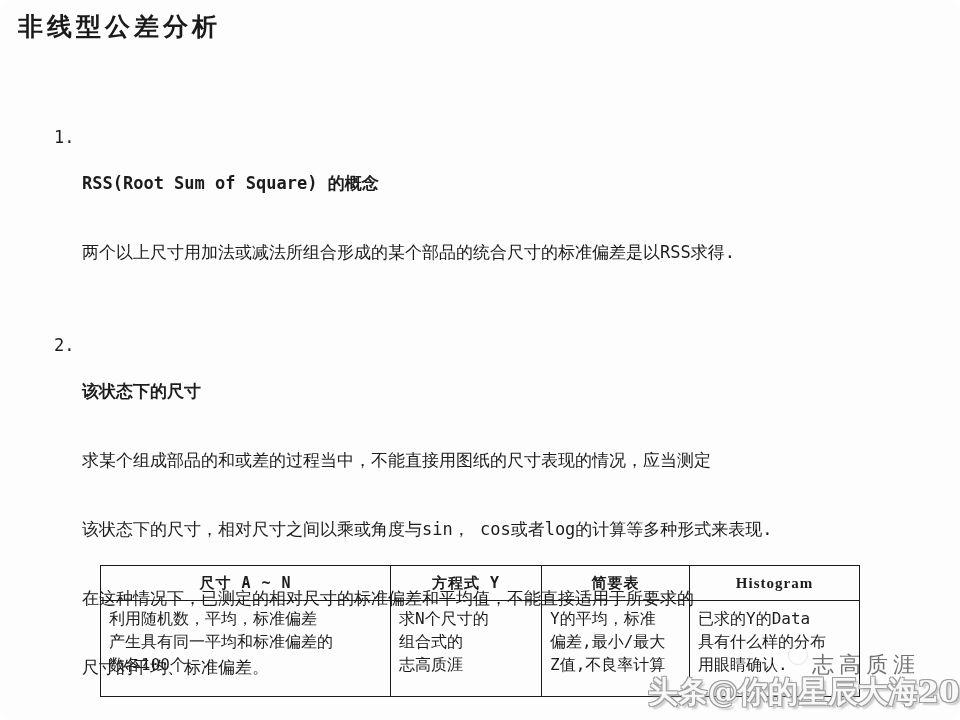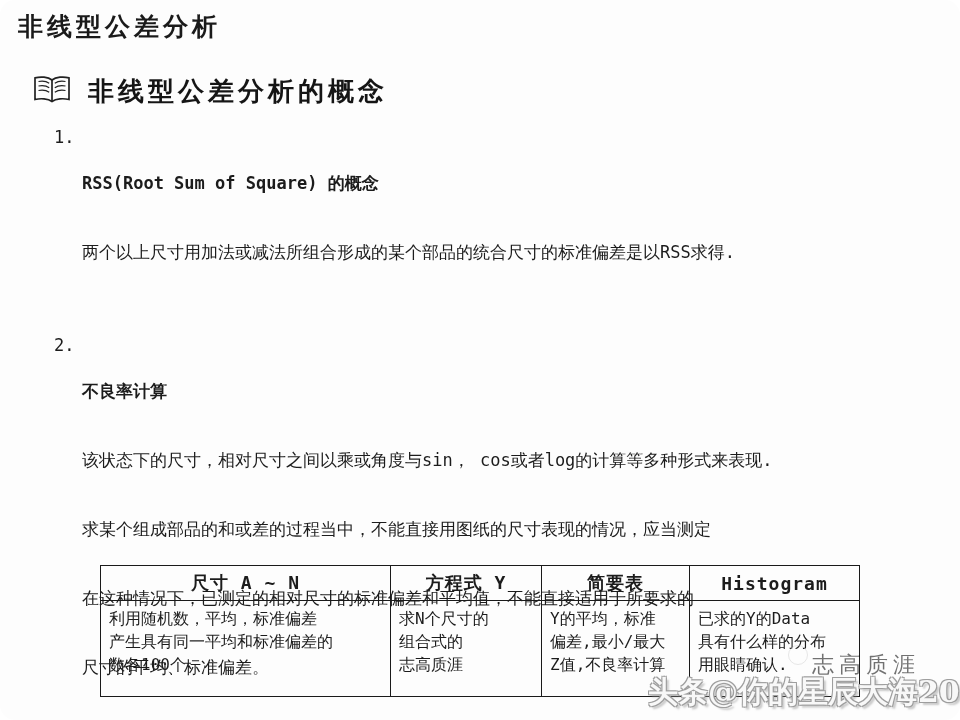--- a/index.html
+++ b/index.html
@@ -48,37 +48,37 @@
   .summary-table {
     position: absolute; left: 100px; top: 565px;
     border-collapse: collapse;
     table-layout: fixed;
     width: 723px;
   }
   .summary-table th, .summary-table td {
     border: 1.6px solid #1a1a1a;
   }
   .summary-table th {
-    font-weight: bold; font-size: 18px;
+    font-weight: bold; font-size: 15px;
     height: 30px; text-align: center;
     padding: 2px 4px;
     letter-spacing: 1px;
   }
   .summary-table td {
     vertical-align: top;
     font-size: 16px; line-height: 23px;
     padding: 6px 8px 10px 8px;
     height: 96px;
     box-sizing: border-box;
   }
   .cell-line { white-space: pre-wrap; }
   .col-a { width: 281px; }
   .col-b { width: 142px; margin-top: 44px; }
   .col-c { width: 139px; }
-  .col-d { width: 161px; }
+  .col-d { width: 161px; font-family: Liberation Serif, serif; }
   
   .wm-faint {
     position: absolute; left: 812px; top: 650px;
     font-size: 22px; letter-spacing: 5px;
     color: #000000; opacity: 0.55;
     white-space: nowrap;
   }
   .wm-logo {
     position: absolute; left: 788px; top: 645px;
     width: 18px; height: 18px; border-radius: 50%;
@@ -95,52 +95,37 @@
       3px 3px 2px rgba(140,140,140,0.45);
   }
 </style>
 </head>
 <body>
 
 <div class="slide">
 
   <div class="page-title">非线型公差分析</div>
 
-  <div class="section-heading">
-    <span>
-      <svg class="book-icon" viewBox="0 0 40 30" fill="none">
-        <path d="M20 5 C16 1.8 8.5 1.5 3 2.8 L3 24.5 C8.5 23.2 16 23.5 20 26.5 C24 23.5 31.5 23.2 37 24.5 L37 2.8 C31.5 1.5 24 1.8 20 5 Z" stroke="#222" stroke-width="1.7"></path>
-        <path d="M20 5 L20 26.5" stroke="#222" stroke-width="1.7"></path>
-        <path d="M6.5 6.5 C10.5 5.8 14.5 6.3 17.2 8.2" stroke="#222" stroke-width="1.2"></path>
-        <path d="M6.5 11 C10.5 10.3 14.5 10.8 17.2 12.7" stroke="#222" stroke-width="1.2"></path>
-        <path d="M6.5 15.5 C10.5 14.8 14.5 15.3 17.2 17.2" stroke="#222" stroke-width="1.2"></path>
-        <path d="M33.5 6.5 C29.5 5.8 25.5 6.3 22.8 8.2" stroke="#222" stroke-width="1.2"></path>
-        <path d="M33.5 11 C29.5 10.3 25.5 10.8 22.8 12.7" stroke="#222" stroke-width="1.2"></path>
-        <path d="M33.5 15.5 C29.5 14.8 25.5 15.3 22.8 17.2" stroke="#222" stroke-width="1.2"></path>
-      </svg>
-    </span>
-    <span class="section-heading-text">非线型公差分析的概念</span>
-  </div>
 
   <div class="concept-list">
 
     <div class="list-item">
       <div class="item-num">1.</div>
       <div class="item-body">
         <div class="item-title">RSS(Root Sum of Square) 的概念</div>
         <div class="item-line">两个以上尺寸用加法或减法所组合形成的某个部品的统合尺寸的标准偏差是以RSS求得.</div>
       </div>
     </div>
 
     <div class="list-item">
       <div class="item-num">2.</div>
       <div class="item-body">
-        <div class="item-title">不良率计算</div>
+        <div class="item-title">该状态下的尺寸</div>
+        <div class="item-line">求某个组成部品的和或差的过程当中，不能直接用图纸的尺寸表现的情况，应当测定</div>
         <div class="item-line">该状态下的尺寸，相对尺寸之间以乘或角度与sin， cos或者log的计算等多种形式来表现.</div>
-        <div class="item-line">求某个组成部品的和或差的过程当中，不能直接用图纸的尺寸表现的情况，应当测定</div>
         <div class="item-line">在这种情况下，已测定的相对尺寸的标准偏差和平均值，不能直接适用于所要求的</div>
         <div class="item-line">尺寸的平均、标准偏差。</div>
       </div>
     </div>
 
   </div>
 
   <table class="summary-table">
     <thead>
       <tr>

